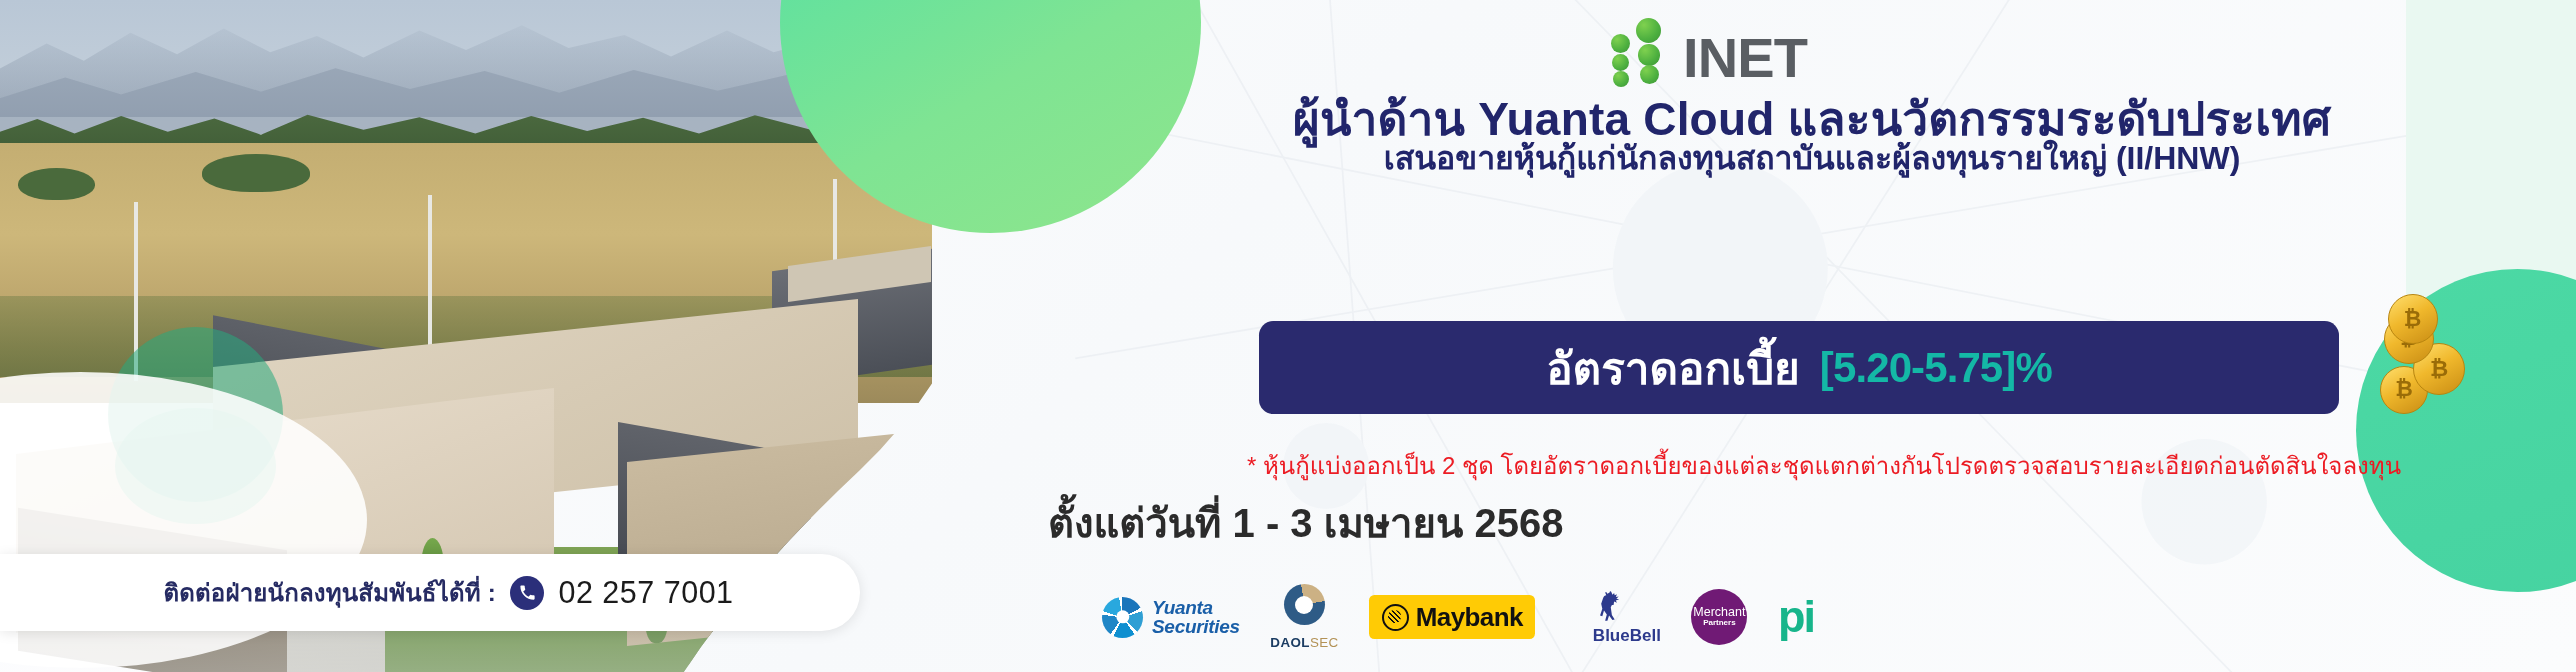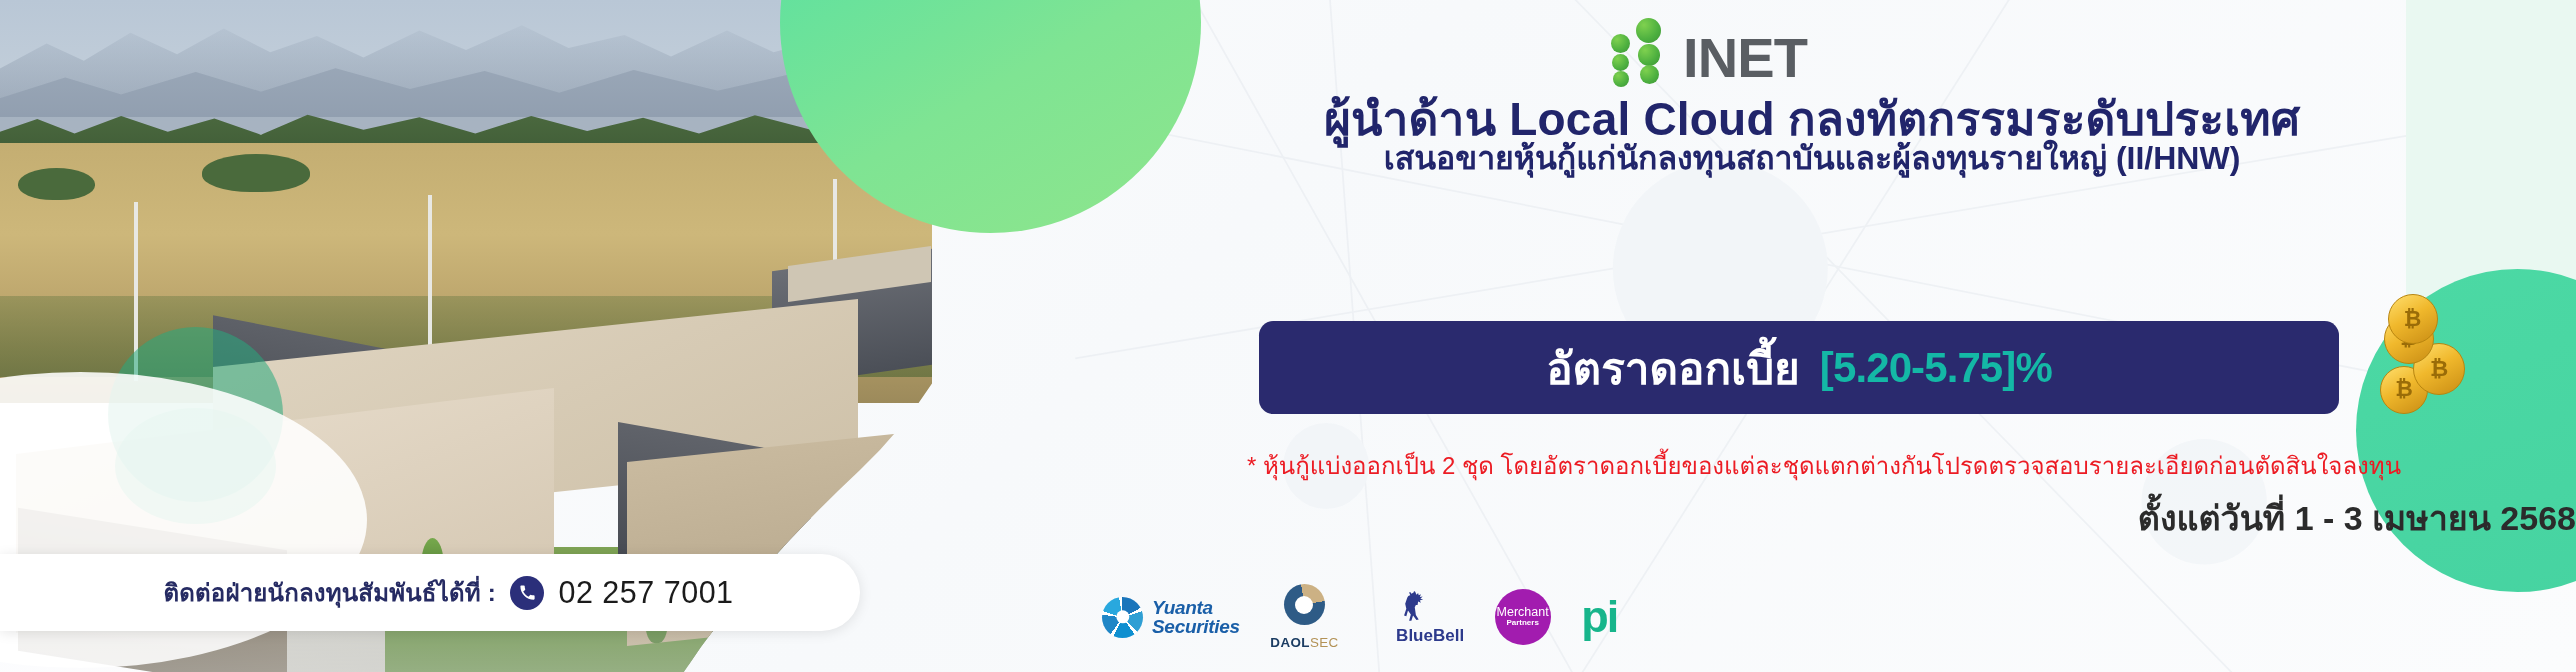--- a/index.html
+++ b/index.html
@@ -229,21 +229,21 @@
     color: #9a6c08; font-weight: 700;
   }
 
   .disclaimer {
     position: absolute; left: 12px; top: 446px; width: 1528px;
     text-align: center; font-size: 24px; font-weight: 400;
     color: #ec1c24; white-space: nowrap;
   }
   .date-line {
     position: absolute; left: 0; top: 491px; width: 1528px;
-    text-align: right; font-size: 34px; font-weight: 700;
+    text-align: left; font-size: 40px; font-weight: 700;
     color: #2b2b2b; white-space: nowrap;
   }
 
   
   .partners-row {
     position: absolute; left: 54px; top: 582px;
     width: 1469px; height: 70px;
     display: flex; align-items: center; gap: 30.5px;
   }
   .cta-pill {
@@ -307,21 +307,21 @@
   .mb-text { font-size: 26px; font-weight: 700; color: #111; letter-spacing: -0.6px; }
 
   
   .bluebell { flex-direction: column; gap: 1.8px; }
   .bb-deer { width: 36px; height: 36px; fill: #2d3a8c; }
   .bb-text { font-size: 17px; font-weight: 700; color: #2d3a8c; margin-left: 27px; }
 
   
   .merchant {
     width: 56px; height: 56px; border-radius: 50%;
-    background: #a21caf; color: #fff;
+    background: #701a75; color: #fff;
     flex-direction: column; align-items: center; justify-content: center;
   }
   .mp1 { font-size: 12.5px; font-weight: 400; line-height: 1.05; }
   .mp2 { font-size: 8px; font-weight: 700; line-height: 1.05; }
 
   
   .pi-text {
     font-size: 45px; font-weight: 700; color: #17b58b;
     line-height: .8; letter-spacing: -1.8px;
   }
@@ -404,21 +404,21 @@
         <span class="d1"></span>
           <span class="d2"></span>
           <span class="d3"></span>
         <span class="d4"></span>
           <span class="d5"></span>
           <span class="d6"></span>
       </span>
       <span class="logo-text">INET</span>
     </div>
 
-    <div class="headline">ผู้นำด้าน Local Cloud กลงทัตกรรมระดับประเทศ</div>
+    <div class="headline">ผู้นำด้าน Yuanta Cloud และนวัตกรรมระดับประเทศ</div>
     <div class="subheadline">เสนอขายหุ้นกู้แก่นักลงทุนสถาบันและผู้ลงทุนรายใหญ่ (II/HNW)</div>
 
     <div class="rate-bar">
       <span class="rate-label">อัตราดอกเบี้ย</span>
       <span class="rate-value">[5.20-5.75]%</span>
       <span class="coins">
         <span class="coin" style="left:23px; top:66px;  width:48px; height:48px; font-size:21.5px;">₿</span>
         <span class="coin" style="left:56px; top:43px;  width:52px; height:52px; font-size:22.4px;">₿</span>
         <span class="coin" style="left:27px; top:14.3px;  width:50px; height:50px; font-size:21.5px;">₿</span>
         <span class="coin" style="left:30.5px; top:-5.4px;  width:50px; height:50px; font-size:21.5px;">₿</span>
@@ -439,20 +439,24 @@
         </span>
       </div>
 
       <div class="plogo daol">
         <span class="daol-mark"></span>
         <span class="daol-text">
           <span>DAOL</span><em>SEC</em>
         </span>
       </div>
 
+      <div class="plogo maybank">
+        <span class="mb-mark"></span>
+        <span class="mb-text">Maybank</span>
+      </div>
 
       <div class="plogo bluebell">
         <svg class="bb-deer" viewBox="0 0 64 64">
           <path d="M26 8c0-2 2-3 3-1l2 5 3-3 1 4 4-2-2 5 5-1-4 4 5 1-6 2 2 4-5-2-1 6h-3l-2 4 2 14 5 8-4 1-6-8-3 9h-4l3-11-5-7-3 10-4-1 4-12-2-9 3-9c1-4 4-6 6-6l-2-5 2-1 2 3z"></path>
         </svg>
         <span class="bb-text">BlueBell</span>
       </div>
 
       <div class="plogo merchant">
         <span class="mp1">Merchant</span>

